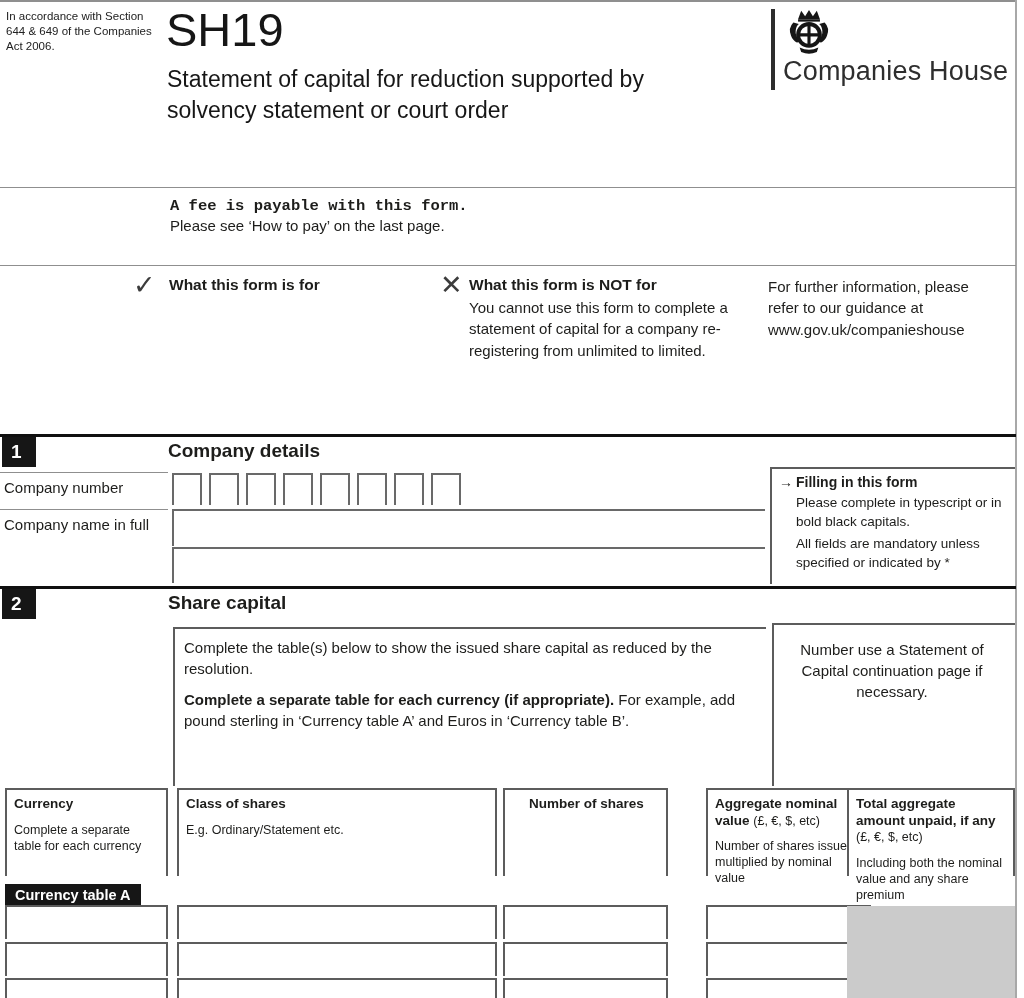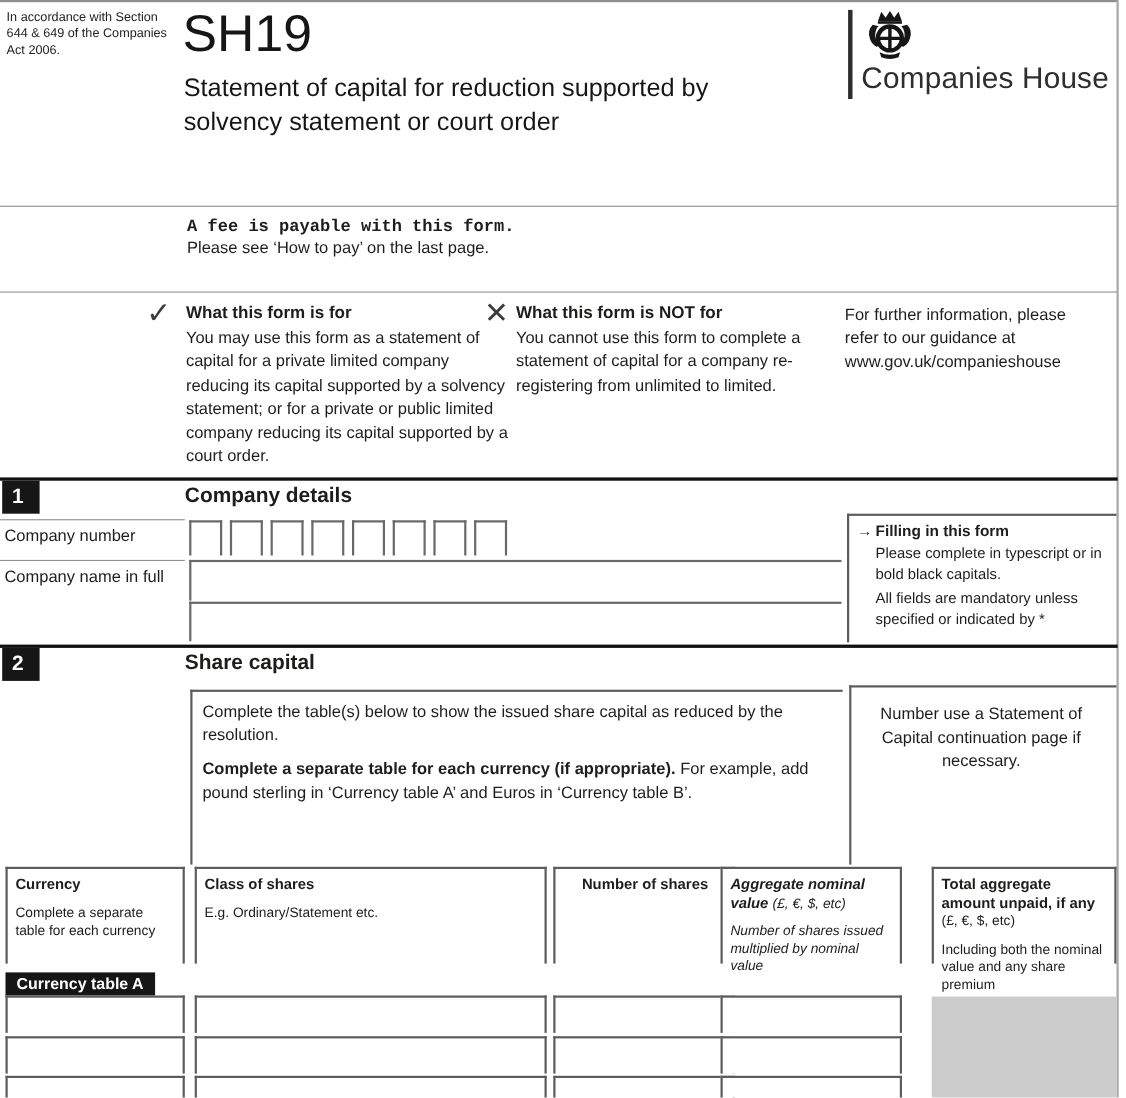--- a/index.html
+++ b/index.html
@@ -71,21 +71,21 @@
 
   
   .hcell { top:788px; height:88px; border:2px solid #5c5c5c; border-bottom:none;
            background:#fff; padding:6px 7px 0; }
   .hcell .ht { font-size:13.5px; font-weight:bold; line-height:16.5px; }
   .hcell .hn { font-size:12.5px; font-weight:normal; }
   .hcell .hs { margin-top:9px; font-size:12.5px; line-height:16px; }
   .c1 { left:5px;  width:163px; }
   .c2 { left:177px; width:320px; }
   .c3 { left:503px; width:165px;padding-left:24px; }
-  .c4 { left:655px; width:165px;font-style:italic; }
+  .c4 { left:706px; width:165px; }
   .c5 { left:847px; width:168px; }
 
   .tbl-label { left:5px; top:884px; height:22px; background:#161616; color:#fff;
                font-size:14.5px; font-weight:bold; line-height:22px; padding:0 10px; }
   .rcell { height:34px; border:2px solid #5c5c5c; border-bottom:none; background:#fff; }
   .r1 { top:905px; } .r2 { top:942px; } .r3 { top:978px; }
   .grayblock { left:847px; top:906px; width:168px; height:92px; background:#cbcbcb; }
 </style>
 </head>
 <body>
@@ -116,21 +116,20 @@
   </svg>
   <div class="abs logo-name">Companies House</div>
 
   <div class="abs divider" style="top:187px"></div>
   <div class="abs fee-bold b">A fee is payable with this form.</div>
   <div class="abs fee-normal">Please see ‘How to pay’ on the last page.</div>
   <div class="abs divider" style="top:265px"></div>
 
   <div class="abs mark check">✓</div>
   <div class="abs col-head for-head">What this form is for</div>
-  <div class="abs col-body for-body">You may use this form as a statement of capital for a private limited company reducing its capital supported by a solvency statement; or for a private or public limited company reducing its capital supported by a court order.</div>
 
   <div class="abs mark cross">✕</div>
   <div class="abs col-head not-head">What this form is NOT for</div>
   <div class="abs col-body not-body">You cannot use this form to complete a statement of capital for a company re-registering from unlimited to limited.</div>
 
   <div class="abs guidance">For further information, please refer to our guidance at www.gov.uk/companieshouse</div>
 
   <div class="abs secbar" style="top:434px"></div>
   <div class="abs secnum" style="top:437px">1</div>
   <div class="abs sechead" style="top:440px">Company details</div>

